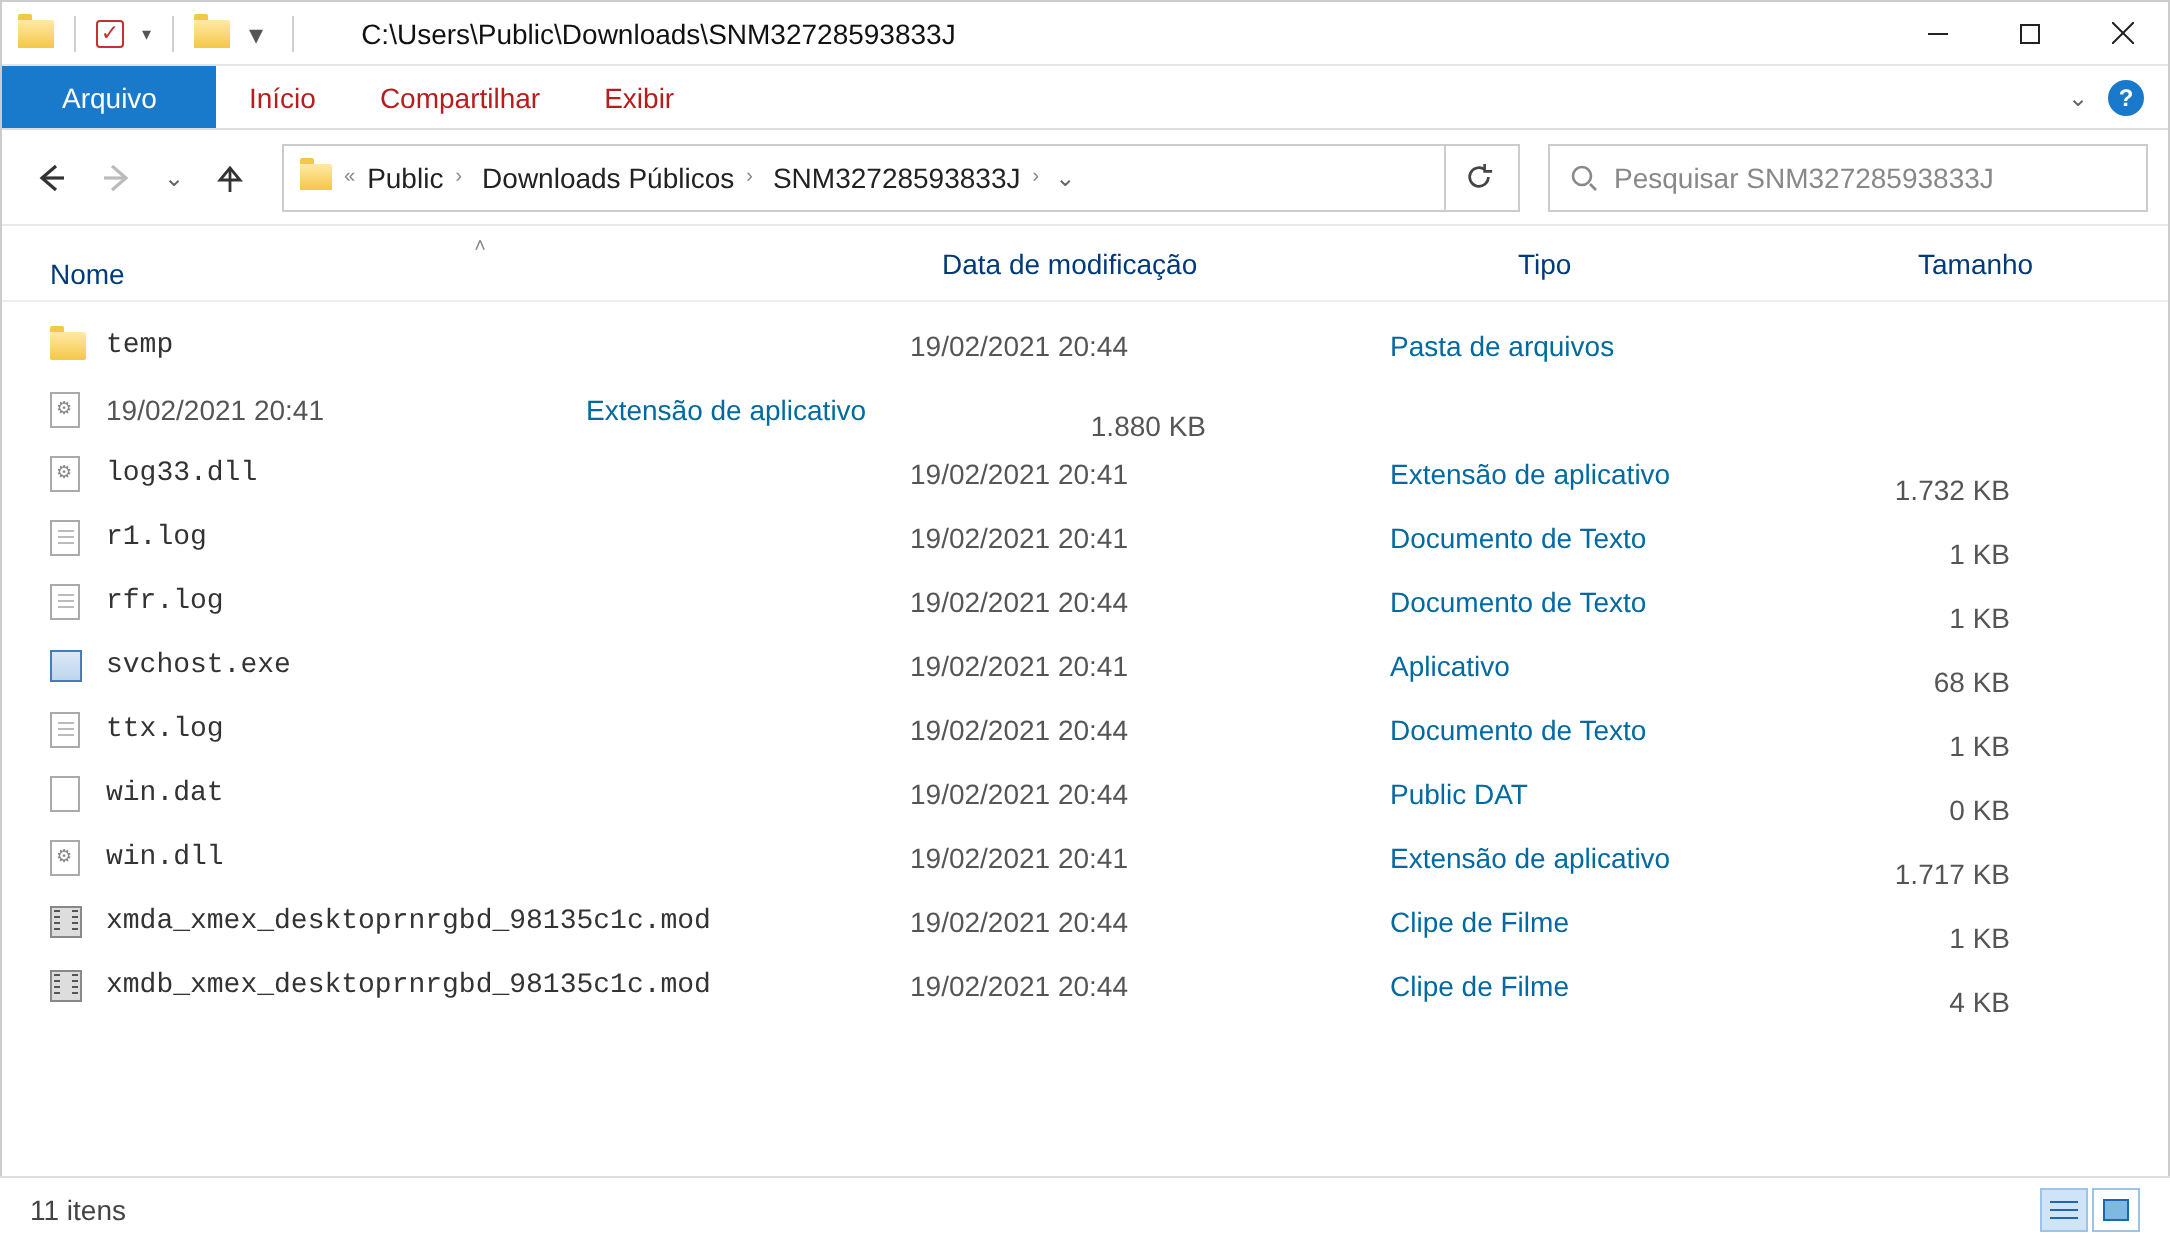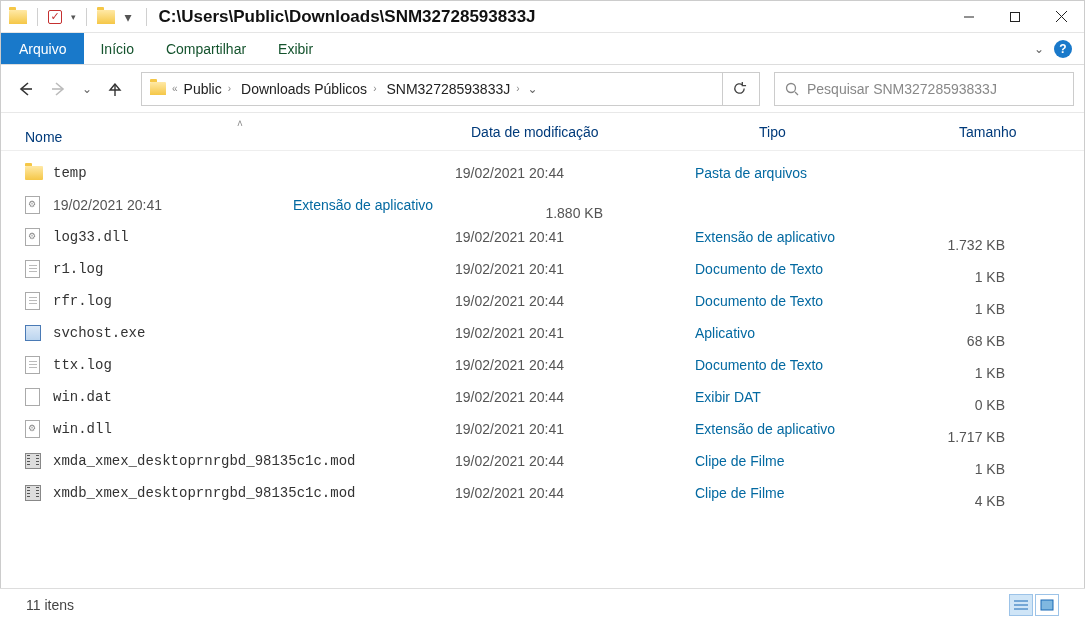--- a/index.html
+++ b/index.html
@@ -30,33 +30,33 @@
       content: ""; position: absolute; top: -3px; left: 0; width: 7px; height: 3px;
       background: #f5c747; border-radius: 1px 1px 0 0;
     }
     .qat-sep { width:1px; height:18px; background:#d0d0d0; margin:0 4px; }
     .qat-check {
       width: 14px; height: 14px; border: 1px solid #c53030; border-radius: 2px;
       display:flex; align-items:center; justify-content:center; color:#c53030;
       font-size:11px;
     }
     .qat-down { font-size: 9px; color:#555; margin-left:3px;}
-    .title-path { margin-left: 2px; font-size: 17px; color:#111;font-weight:bold; }
+    .title-path { margin-left: 24px; font-size: 14px; color:#111; }
     .win-controls { margin-left:auto; display:flex; }
     .win-btn { width:46px; height:32px; display:flex; align-items:center; justify-content:center; }
 
     .ribbon {
       height: 32px; display:flex; align-items:stretch; border-bottom:1px solid #ddd;
       background:#fff;
     }
     .ribbon-tab {
-      padding: 0 16px; display:flex; align-items:center; font-size:14px; color:#14532d;
+      padding: 0 16px; display:flex; align-items:center; font-size:14px; color:#b91c1c;
     }
     .ribbon-tab.file {
-      background:#1979ca; color:#fff; padding: 0 18px;
+      background:#1979ca; color:#fff; padding: 0 30px;
     }
     .ribbon-right { margin-left:auto; display:flex; align-items:center; gap:10px; padding-right:12px;}
     .help-circle { width:18px; height:18px; border-radius:50%; background:#1979ca; color:#fff; display:flex; align-items:center; justify-content:center; font-size:12px; font-weight:bold;}
     .chev { color:#666; font-size:12px;}
 
     .navbar {
       height: 48px; display:flex; align-items:center; padding: 0 10px; gap:6px;
       border-bottom: 1px solid #e8e8e8;
     }
     .nav-arrow {
@@ -102,21 +102,21 @@
     .ico-doc { width:15px; height:18px; border:1px solid #aaa; background:#fff; position:relative;}
     .ico-doc.dll::after { content:"⚙"; position:absolute; font-size:9px; left:2px; top:2px; color:#888;}
     .ico-doc.txt::after { content:""; position:absolute; left:3px; top:4px; width:8px; height:1px; background:#bbb; box-shadow: 0 3px 0 #bbb, 0 6px 0 #bbb;}
     .ico-exe { width:16px; height:16px; border:1px solid #4a7ab5; background:linear-gradient(#dce9f7,#bcd5ef);}
     .ico-mov { width:16px; height:16px; border:1px solid #888; background:#ddd; position:relative;}
     .ico-mov::before { content:""; position:absolute; left:1px; top:1px; bottom:1px; width:3px; background:repeating-linear-gradient(#555 0 1px, transparent 1px 3px);}
     .ico-mov::after { content:""; position:absolute; right:1px; top:1px; bottom:1px; width:3px; background:repeating-linear-gradient(#555 0 1px, transparent 1px 3px);}
 
     .statusbar {
       position:absolute; bottom:0; left:0; right:0; height:32px; border-top:1px solid #ddd;
-      display:flex; align-items:center; padding: 0 26px; color:#444; background:#fff;
+      display:flex; align-items:center; padding: 0 15px; color:#444; background:#fff;
     }
     .view-toggles { margin-left:auto; display:flex; gap:2px;}
     .vt { width:24px; height:22px; border:1px solid #9cc3e8; display:flex; align-items:center; justify-content:center;}
     .vt.active { background:#cfe5f7;}
   </style>
 </head>
 <body>
 
 <div class="titlebar">
   <div class="titlebar-left">
@@ -290,21 +290,21 @@
       <span class="fdate">19/02/2021 20:44</span>
       <span class="ftype">Documento de Texto</span>
       <span class="fsize">1 KB</span>
     </div>
     <div class="row">
       <span class="icon">
         <span class="ico-doc"></span>
       </span>
       <span class="fname">win.dat</span>
       <span class="fdate">19/02/2021 20:44</span>
-      <span class="ftype">Exibir DAT</span>
+      <span class="ftype">Public DAT</span>
       <span class="fsize">0 KB</span>
     </div>
     <div class="row">
       <span class="icon">
         <span class="ico-doc dll"></span>
       </span>
       <span class="fname">win.dll</span>
       <span class="fdate">19/02/2021 20:41</span>
       <span class="ftype">Extensão de aplicativo</span>
       <span class="fsize">1.717 KB</span>

